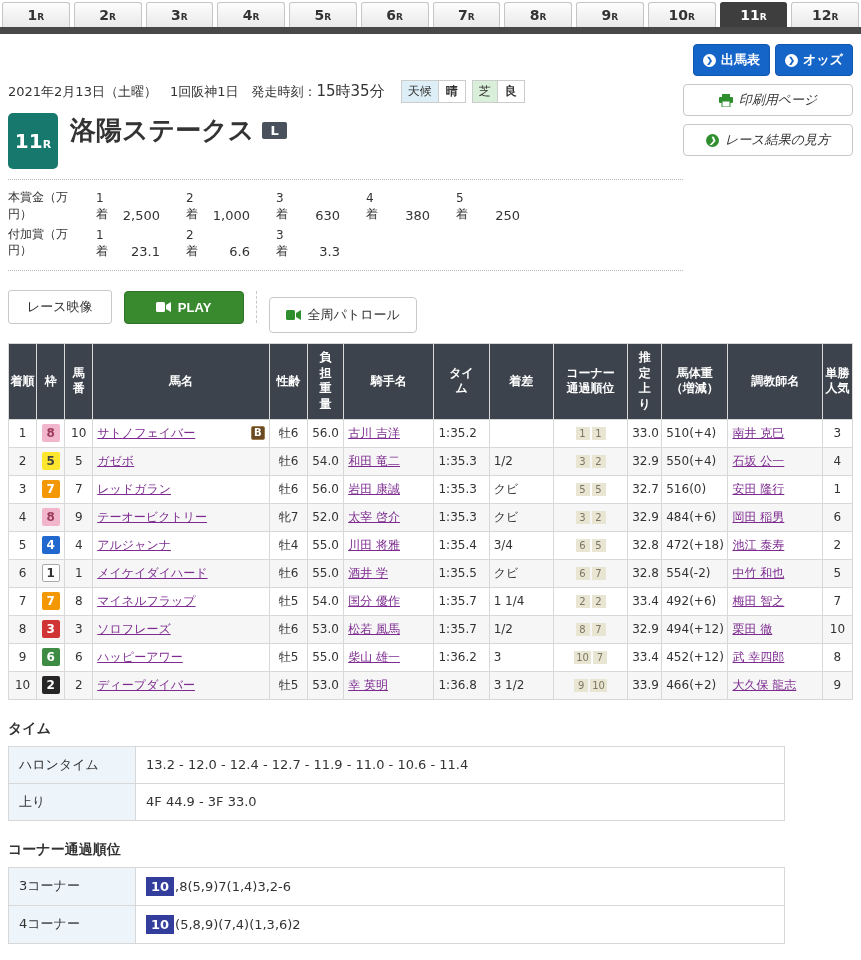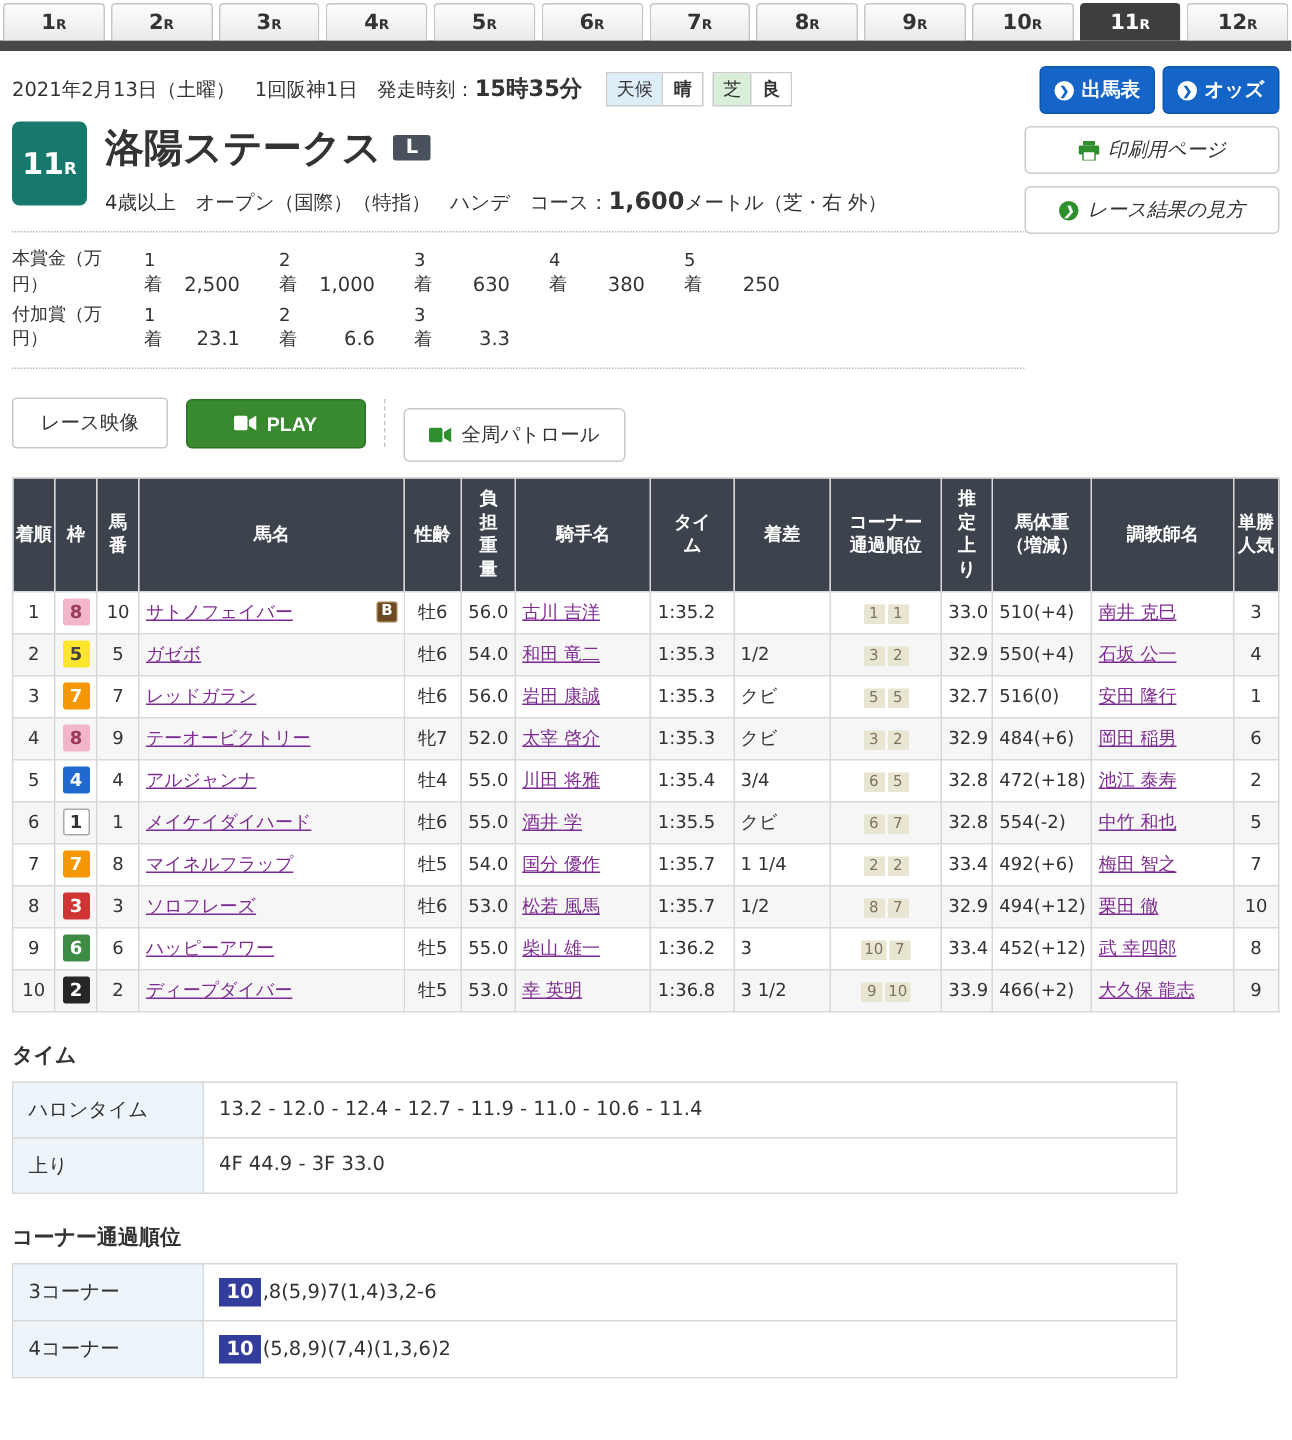--- a/index.html
+++ b/index.html
@@ -12,24 +12,24 @@
          background: linear-gradient(#fdfdfd, #e9e9e9); border: 1px solid #c5c5c5; border-bottom: none;
          border-radius: 3px 3px 0 0; font-weight: bold; font-size: 14px; cursor: pointer; color: #333; }
   .tab .rsub { font-size: 9px; margin-top: 3px; }
   .tab.active { background: #3e3e3e; color: #fff; border-color: #3e3e3e; }
   .tabstrip { height: 7px; background: #484848; }
 
   .content { padding: 8px 8px 0 8px; }
 
   
   .head-row { display: flex; }
-  .head-left { flex: 1; }
+  .head-left { flex: 1; margin-top: 32px; }
   .head-right { width: 170px; padding-top: 2px; }
   .date-line { padding: 6px 0 8px 0; font-size: 13px; color: #333; display: flex; align-items: center; flex-wrap: wrap; }
-  .start-time { font-weight: bold; font-size: 15px; margin-right: 10px; }
+  .start-time { font-weight: normal; font-size: 15px; margin-right: 10px; }
   .wchip { display: inline-flex; border: 1px solid #ccc; margin-left: 6px; font-size: 12px; }
   .wchip .k { padding: 2px 6px; }
   .wchip .v { padding: 2px 7px; background: #fff; border-left: 1px solid #ccc; font-weight: bold; }
   .wchip.weather .k { background: #ddeef6; }
   .wchip.track .k { background: #d9efd9; }
 
   .btn-row-blue { display: flex; justify-content: flex-end; gap: 5px; }
   .btn-blue { display: inline-flex; align-items: center; gap: 5px; background: #1565c9; border: 1px solid #0f56ad;
               color: #fff; font-weight: bold; font-size: 13px; padding: 6px 9px; border-radius: 4px; cursor: pointer; }
   .circ { width: 13px; height: 13px; border-radius: 50%; display: inline-flex; align-items: center; justify-content: center;
@@ -187,23 +187,20 @@
         <div class="race-title-row">
           <div class="race-no-badge">
             <span>11</span>
               <span class="rsub">R</span>
           </div>
           <div>
             <div class="race-name-row">
               <span class="race-name">洛陽ステークス</span>
               <span class="grade-badge">L</span>
             </div>
-            <div class="conditions">
-              <span>4歳以上　オープン（国際）（特指）　ハンデ　コース：</span><span class="dist">1,600</span><span>メートル（芝・右 外）</span>
-            </div>
           </div>
         </div>
 
         <div class="prize-block">
           <div class="prize-row">
             <div class="prize-label">本賞金（万円）</div>
             <div class="prize-items">
                 <div class="prize-item">
                   <span class="pcol">
                     <span class="prank">1</span>

